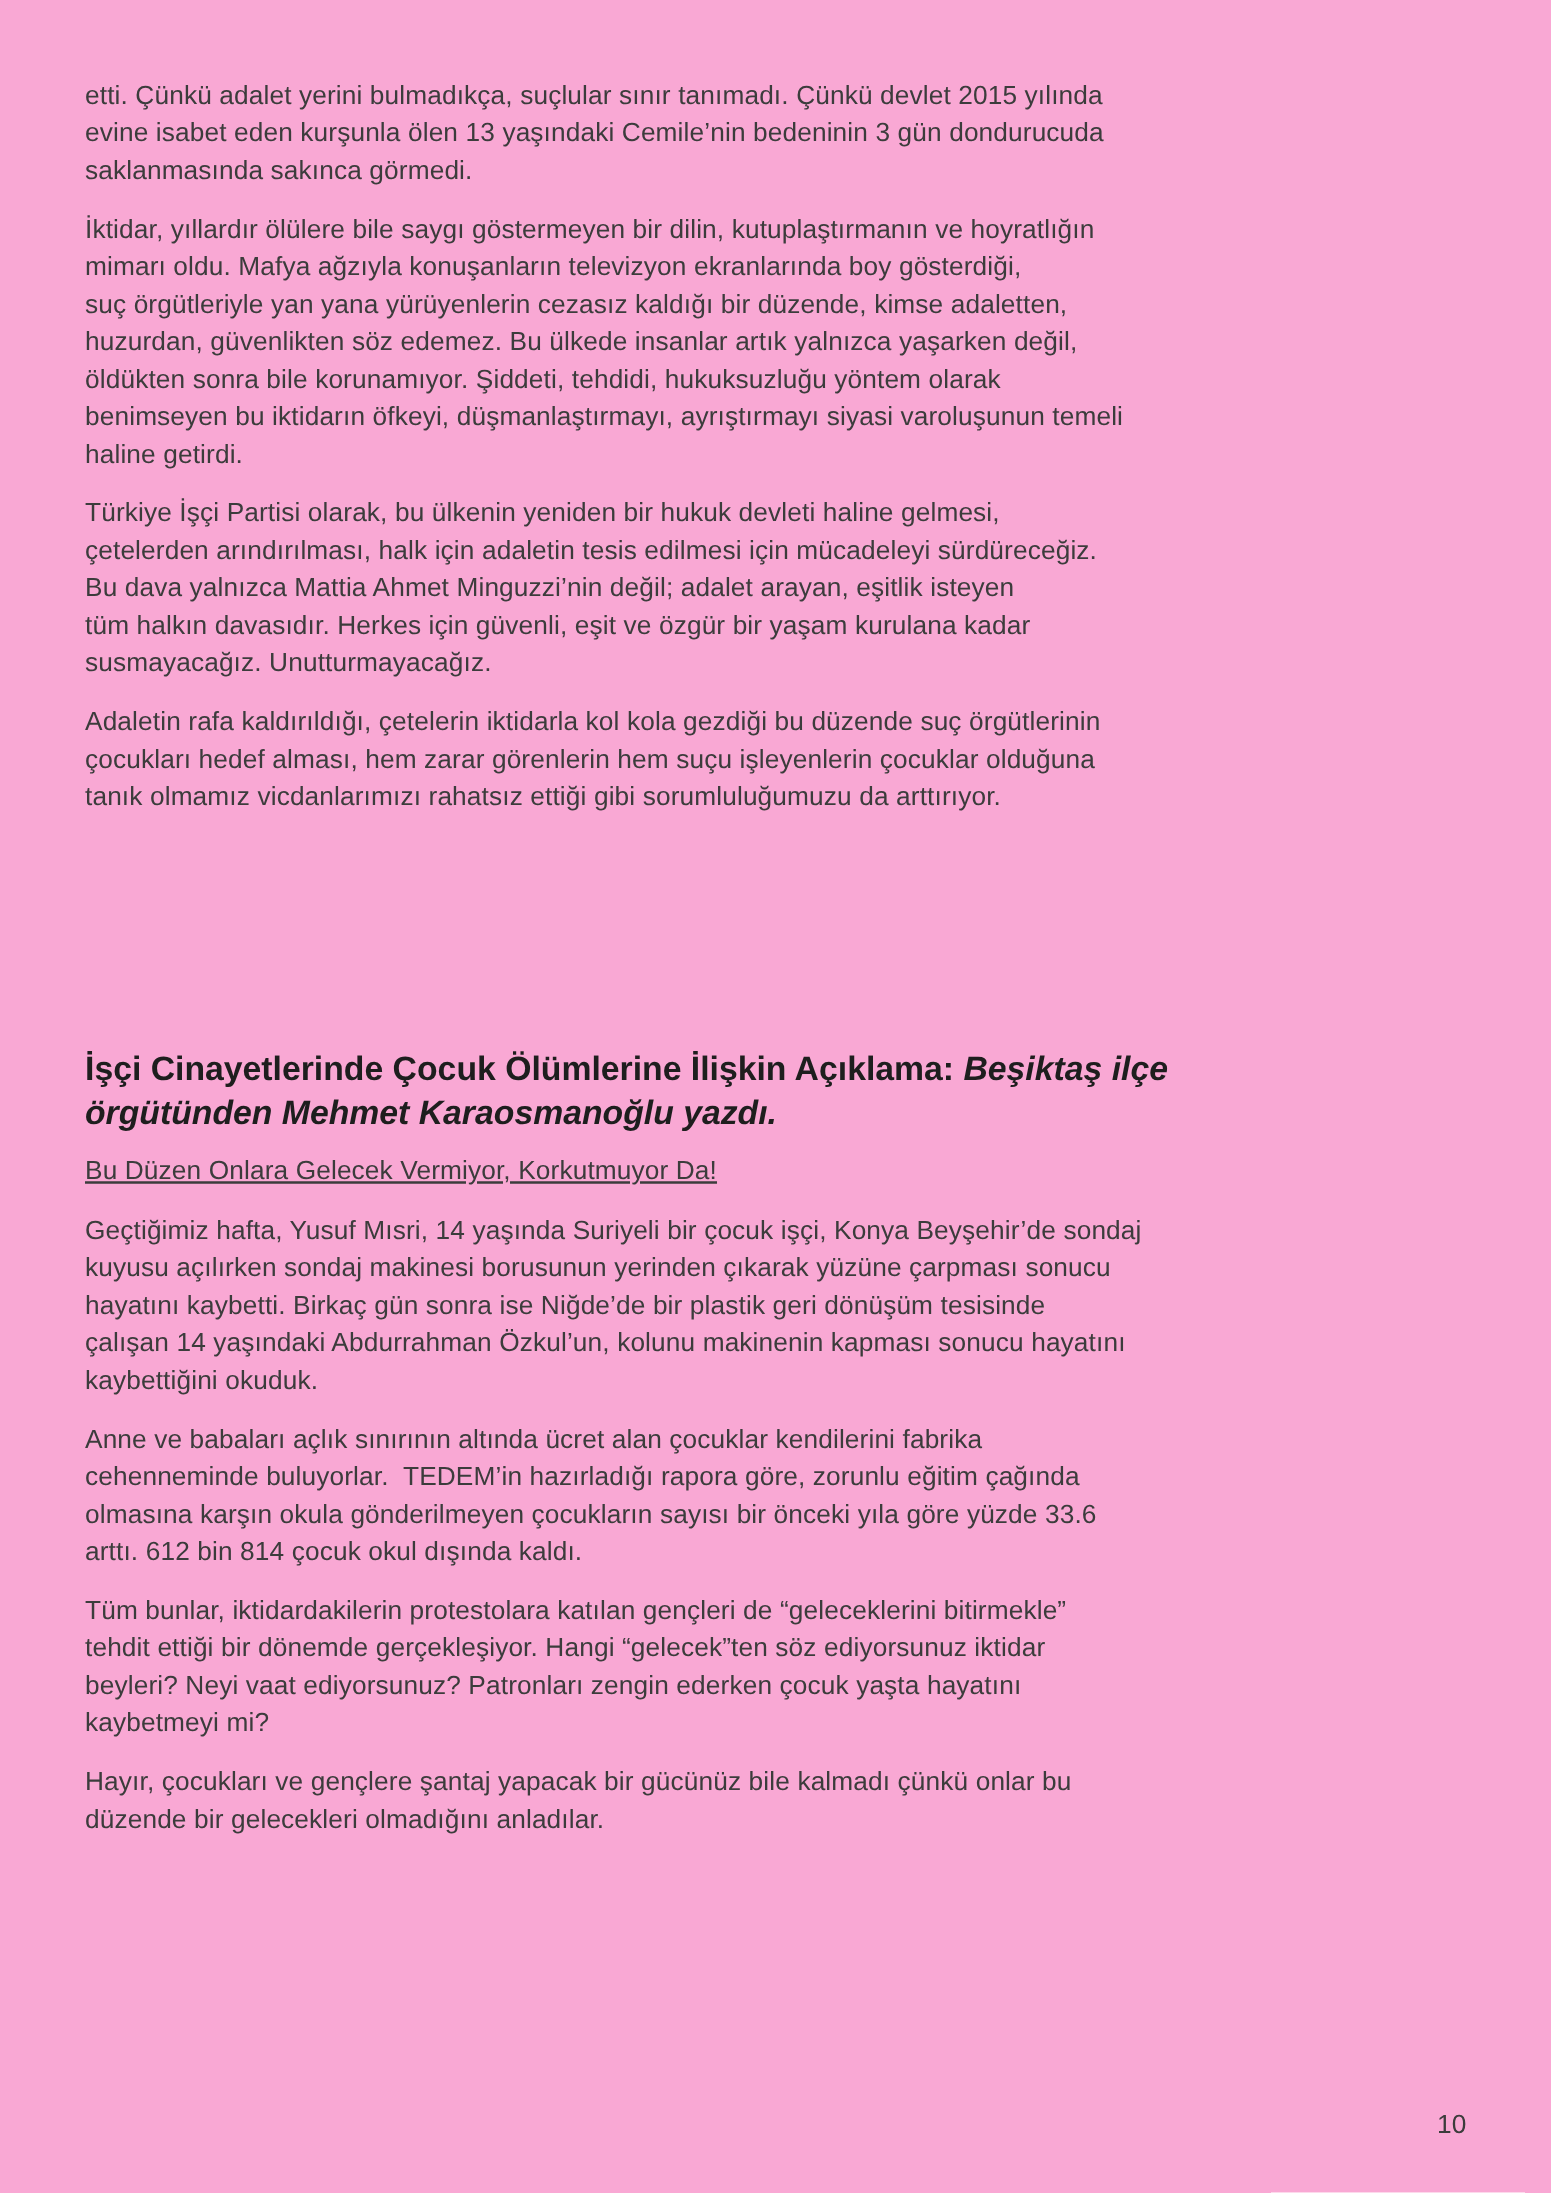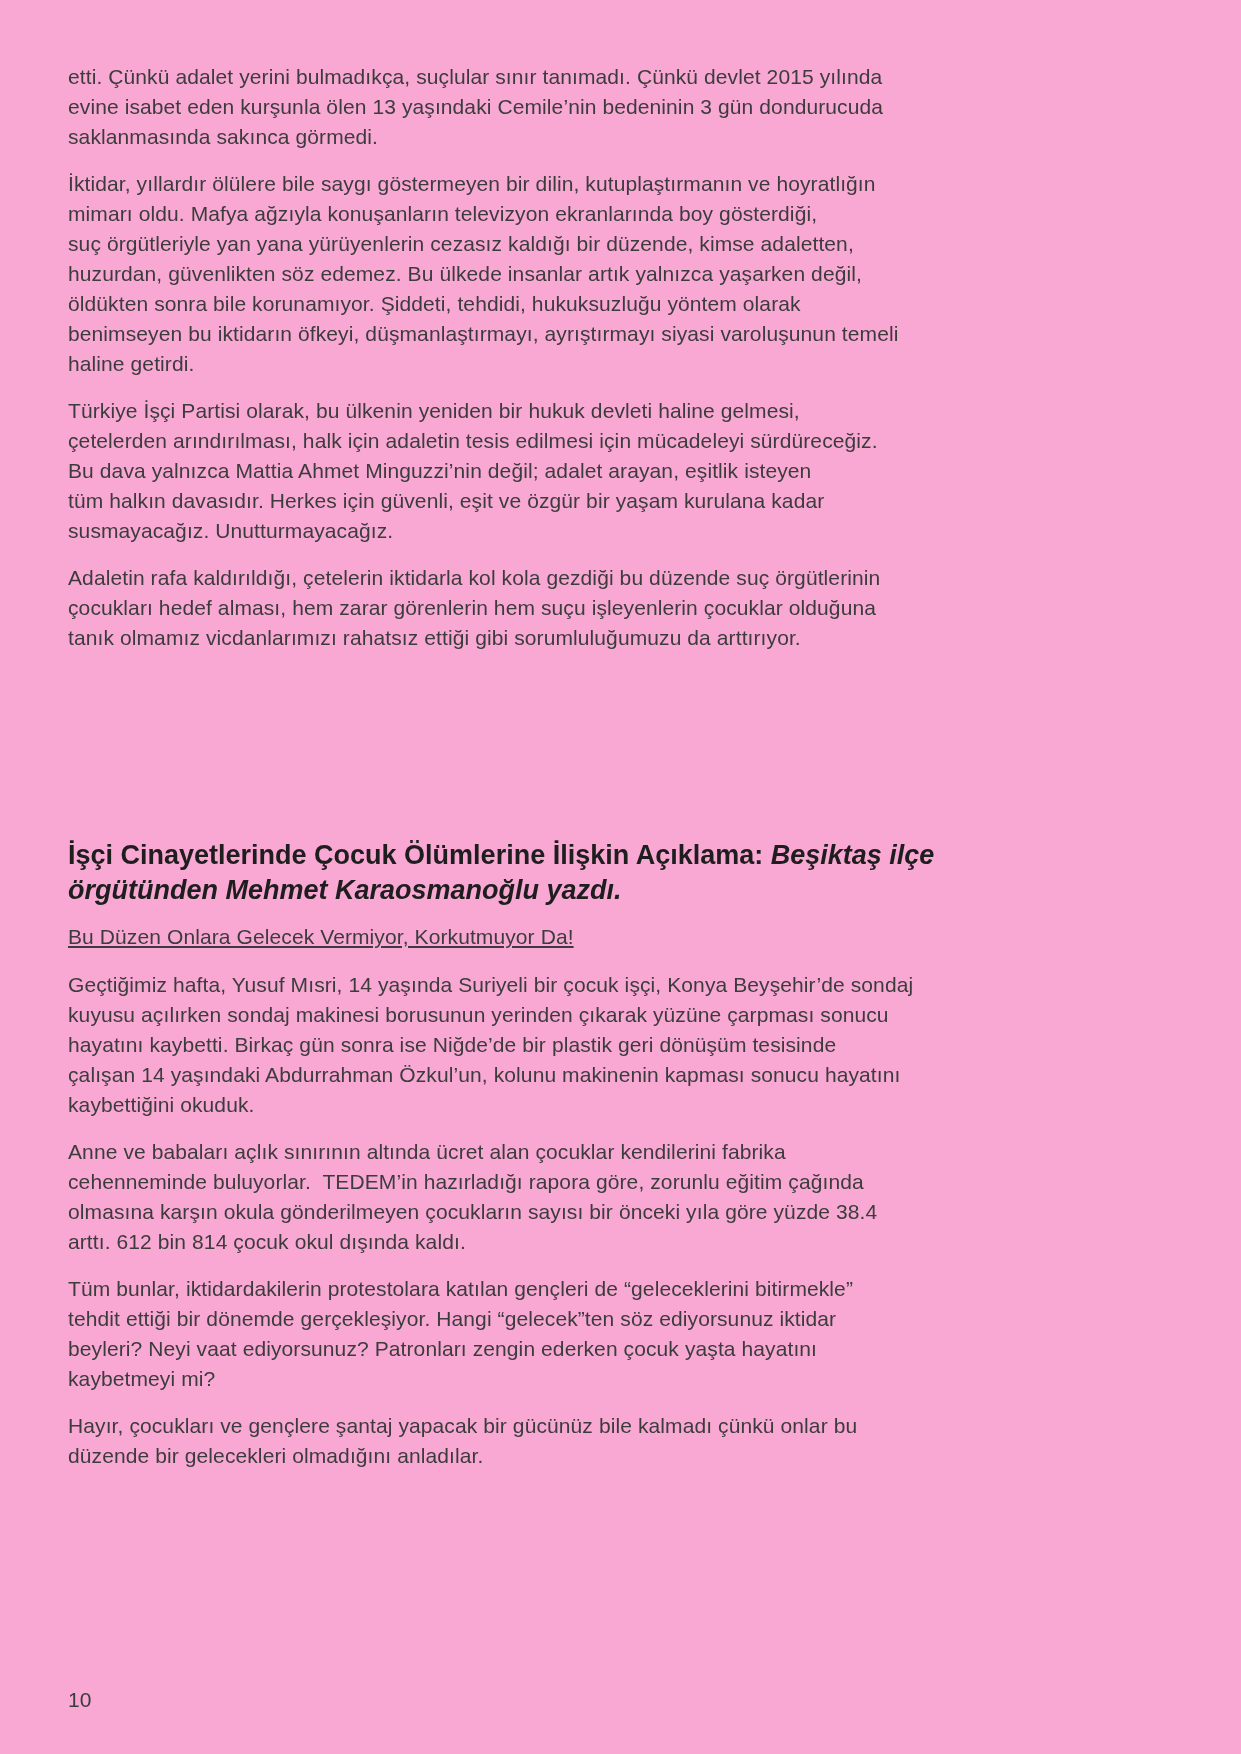--- a/index.html
+++ b/index.html
@@ -48,21 +48,21 @@
     margin-bottom: 18px;
     letter-spacing: 0.1px;
     text-decoration: underline;
   }
   .footer {
     position: absolute;
     left: 68px;
     right: 68px;
     top: 1688px;
     display: flex;
-    justify-content: space-between;
+    justify-content: flex-end;
     align-items: baseline;
     font-size: 21px;
     color: #3c3c3c;
   }
   .footer .committee {
     letter-spacing: 1px;
   }
 </style>
 </head>
 <body>
@@ -94,21 +94,21 @@
 
     <p class="subtitle">Bu Düzen Onlara Gelecek Vermiyor, Korkutmuyor Da!</p>
 
     <p class="para">Geçtiğimiz hafta, Yusuf Mısri, 14 yaşında Suriyeli bir çocuk işçi, Konya Beyşehir’de sondaj
 kuyusu açılırken sondaj makinesi borusunun yerinden çıkarak yüzüne çarpması sonucu
 hayatını kaybetti. Birkaç gün sonra ise Niğde’de bir plastik geri dönüşüm tesisinde
 çalışan 14 yaşındaki Abdurrahman Özkul’un, kolunu makinenin kapması sonucu hayatını
 kaybettiğini okuduk.</p>
     <p class="para">Anne ve babaları açlık sınırının altında ücret alan çocuklar kendilerini fabrika
 cehenneminde buluyorlar.  TEDEM’in hazırladığı rapora göre, zorunlu eğitim çağında
-olmasına karşın okula gönderilmeyen çocukların sayısı bir önceki yıla göre yüzde 38.4
+olmasına karşın okula gönderilmeyen çocukların sayısı bir önceki yıla göre yüzde 33.6
 arttı. 612 bin 814 çocuk okul dışında kaldı.</p>
     <p class="para">Tüm bunlar, iktidardakilerin protestolara katılan gençleri de “geleceklerini bitirmekle”
 tehdit ettiği bir dönemde gerçekleşiyor. Hangi “gelecek”ten söz ediyorsunuz iktidar
 beyleri? Neyi vaat ediyorsunuz? Patronları zengin ederken çocuk yaşta hayatını
 kaybetmeyi mi?</p>
     <p class="para">Hayır, çocukları ve gençlere şantaj yapacak bir gücünüz bile kalmadı çünkü onlar bu
 düzende bir gelecekleri olmadığını anladılar.</p>
 
   </div>
 

